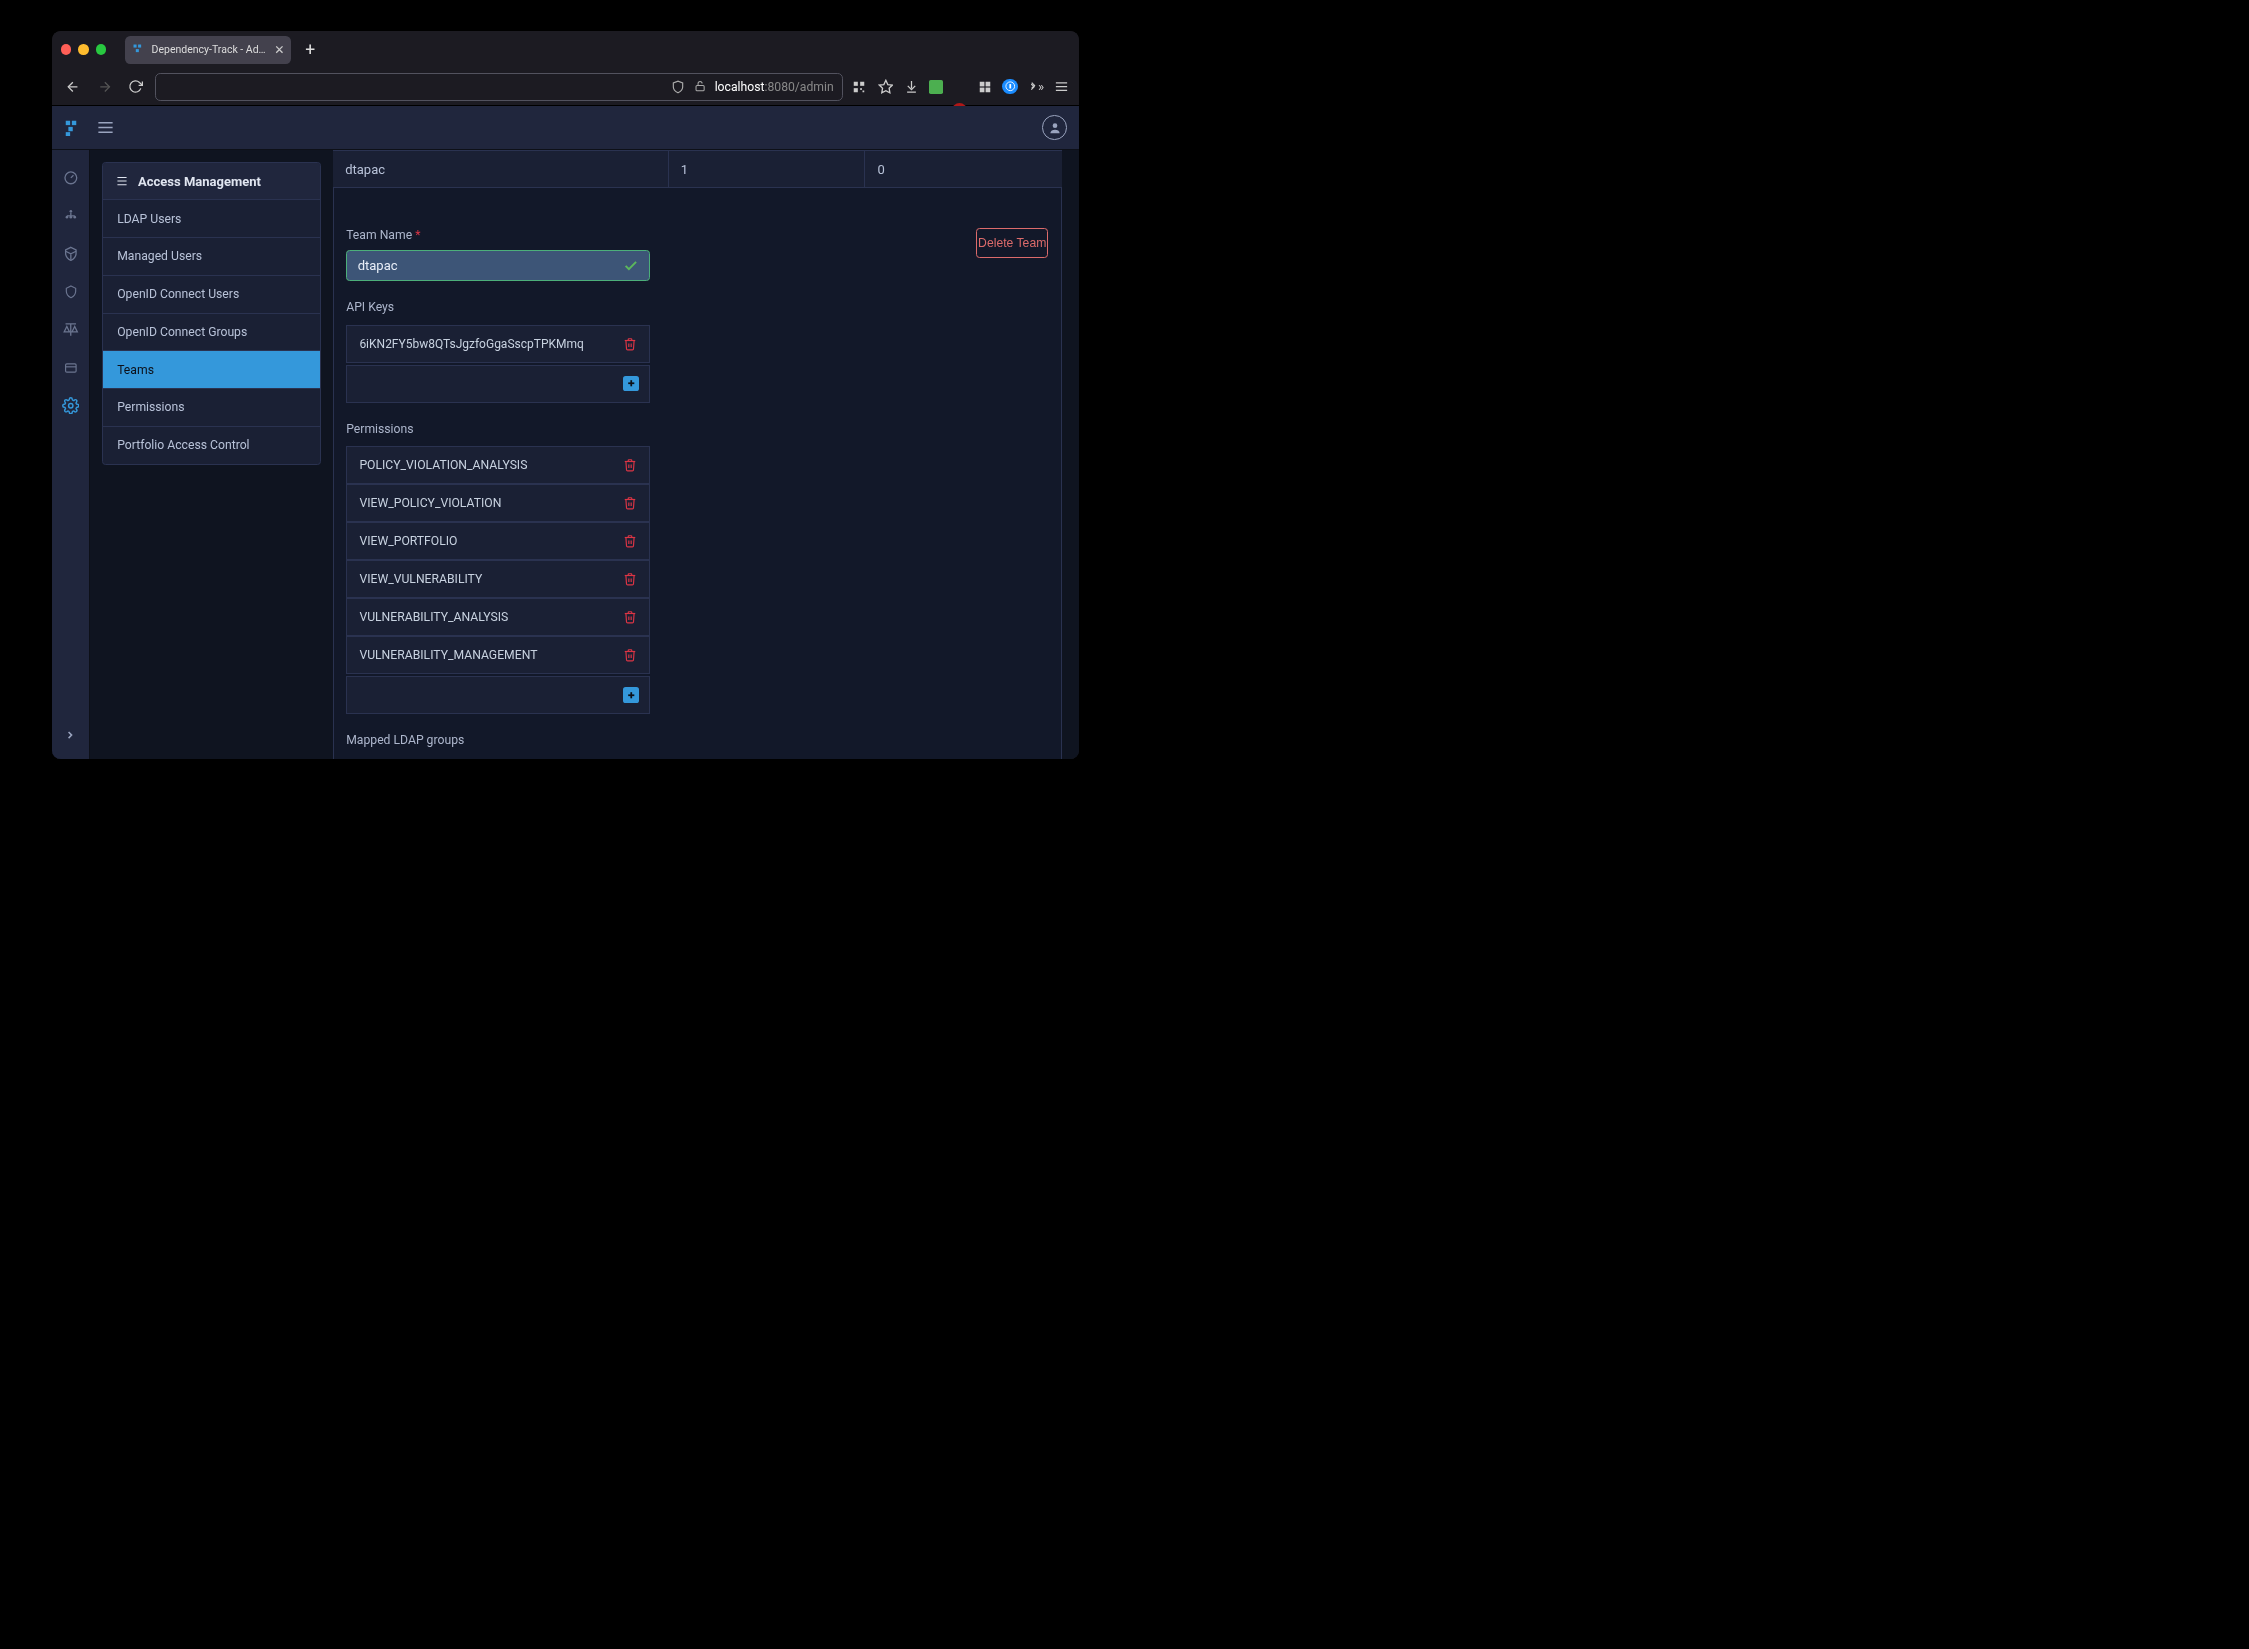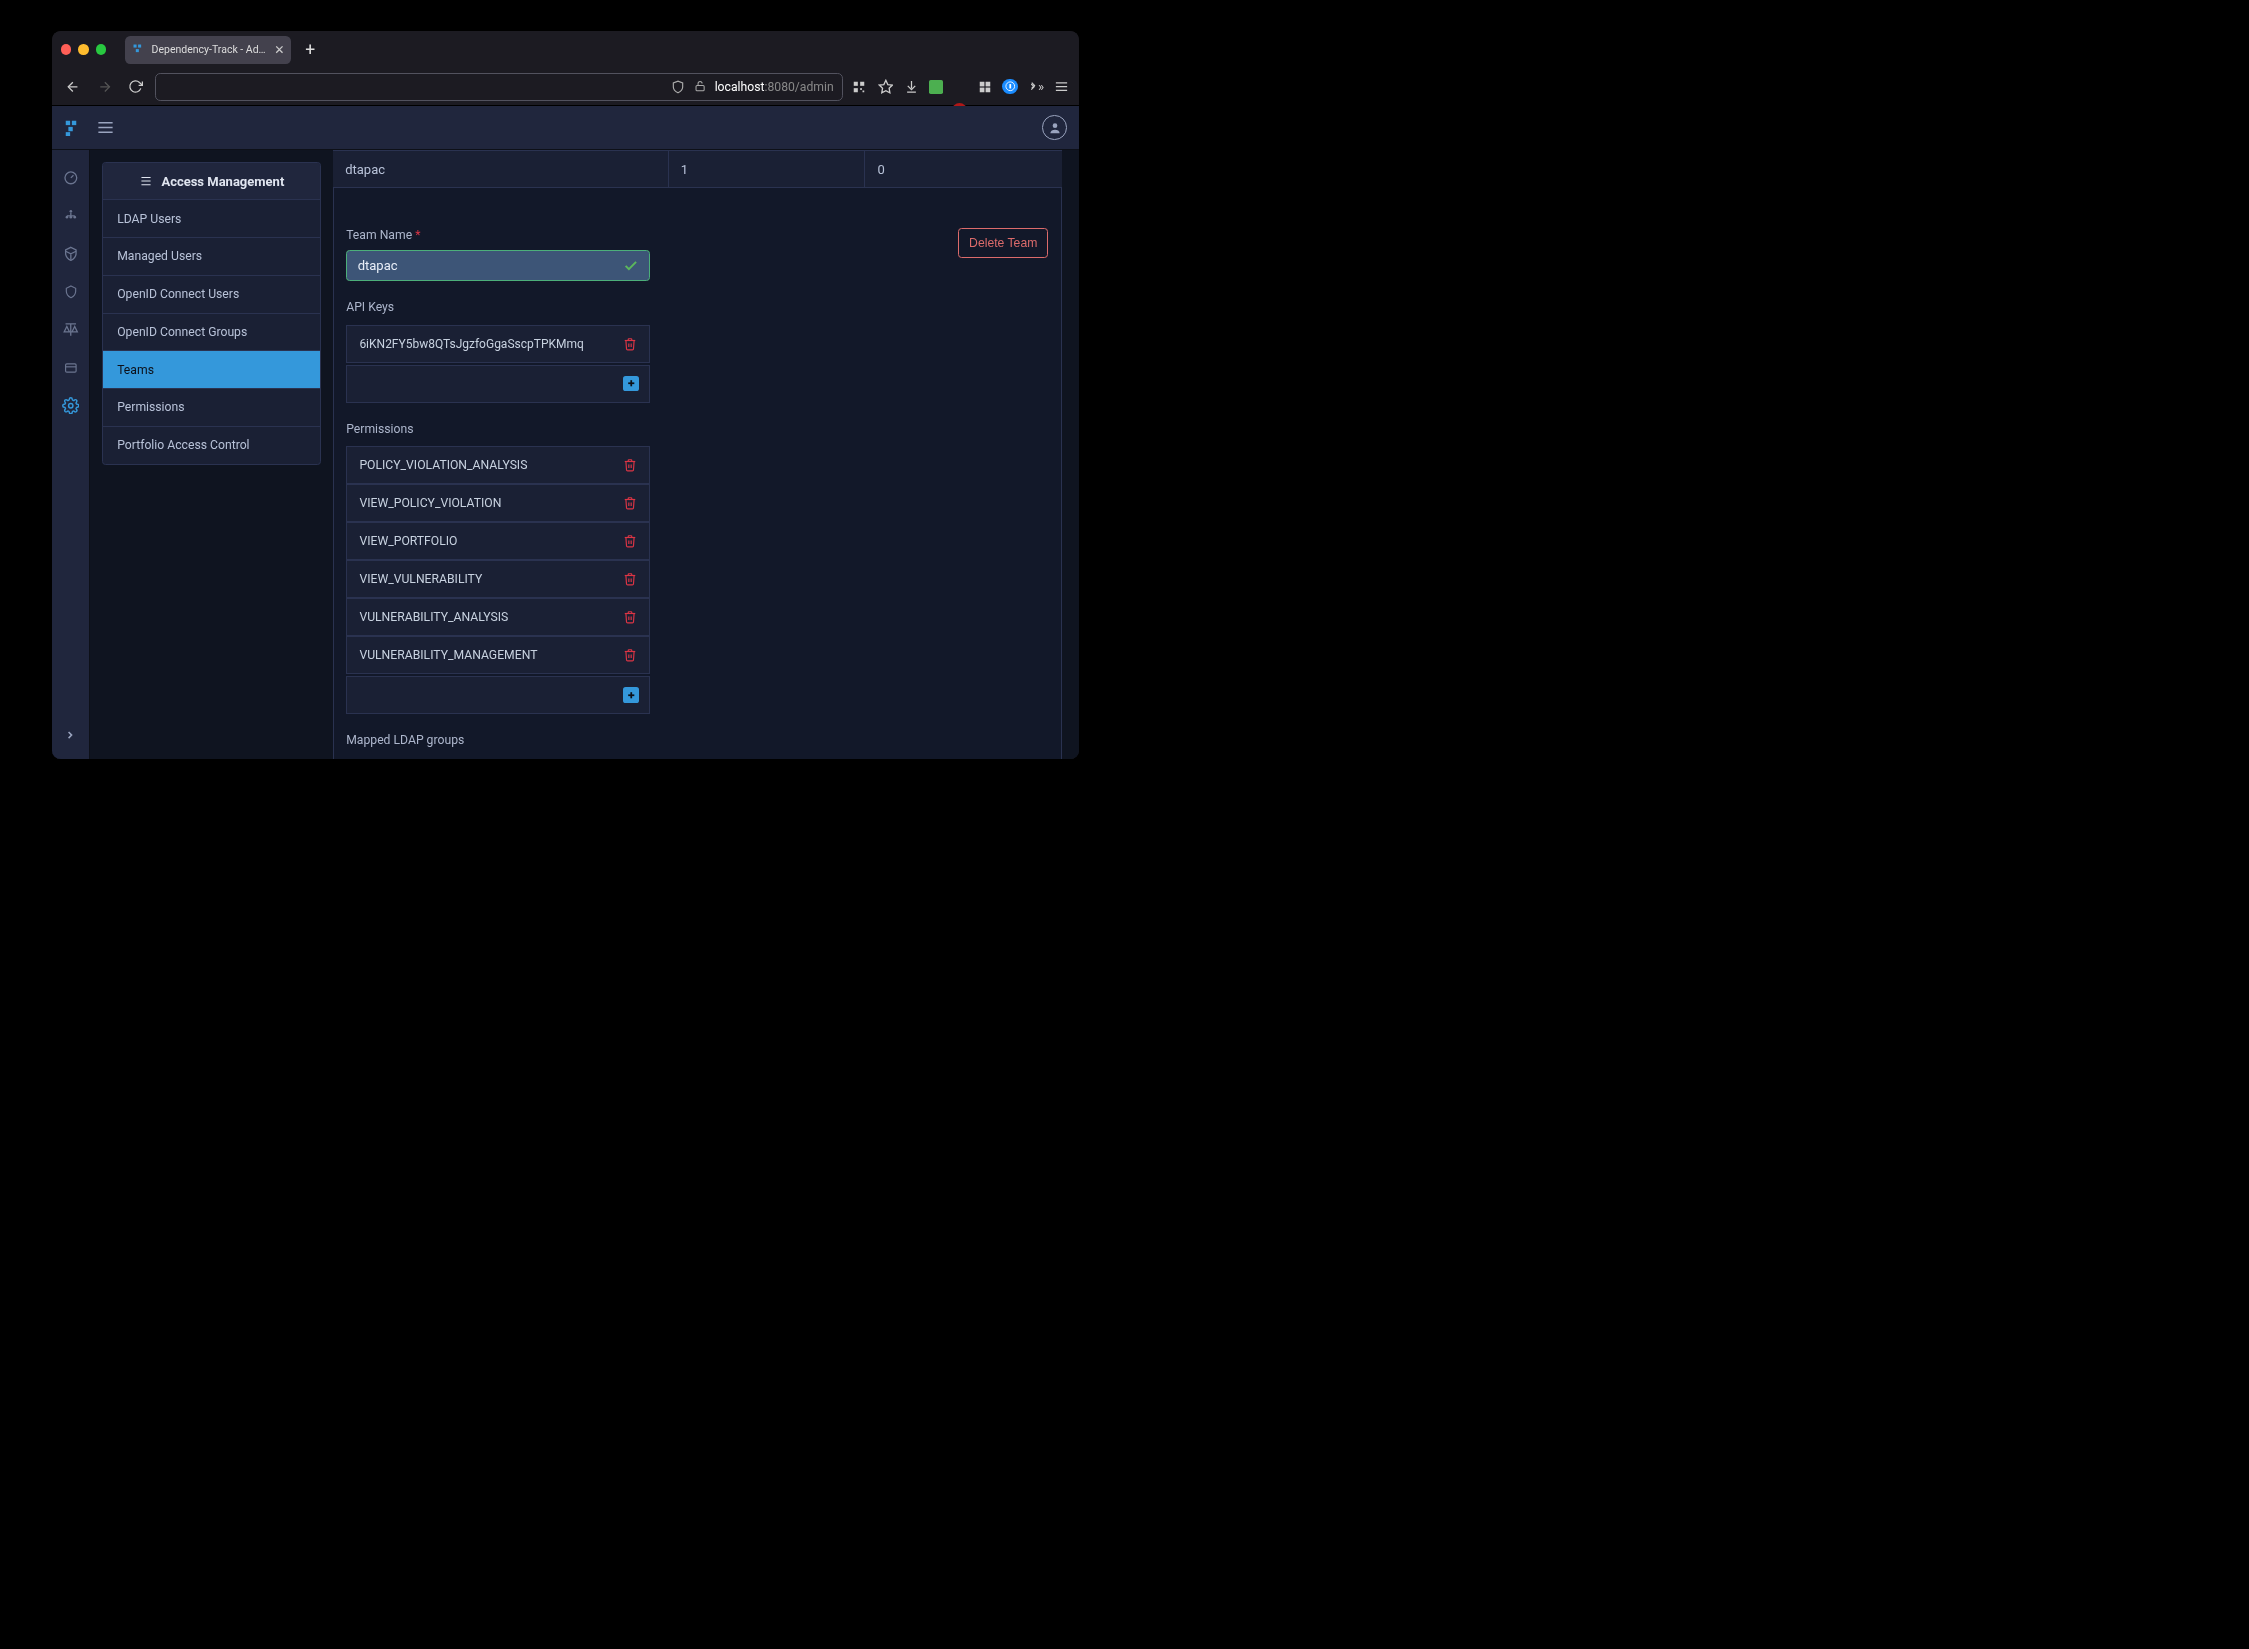--- a/index.html
+++ b/index.html
@@ -114,21 +114,20 @@
     border:0.9px solid #2a3250;
     border-radius:3.5px;
     overflow:hidden;
   }
   .panel-header{
     background:#20263d;
     padding:10.5px 12.2px;
     font-weight:bold; color:#e0e5f0;
     display:flex; align-items:center; gap:8.7px;
     font-size:13px;
-    justify-content:center;
   }
   .menu-icon{width:14px;height:12.2px;}
   .panel-item{
     padding:11.4px 14px;
     color:#b8c2d8;
     border-top:0.9px solid #2a3250;
     cursor:pointer;
     font-size:12.2px;
   }
   .panel-item.active{
@@ -164,21 +163,21 @@
     width:304px; height:31px;
     background:#3d5577;
     border:0.9px solid #4caf7a;
     border-radius:3.5px;
     display:flex; align-items:center; padding:0 10.5px;
     color:#e8eef8; justify-content:space-between;
   }
   .check{ color:#5cb85c;}
   .btn-danger-outline{
     border:0.9px solid #dc6b6b; color:#dc6b6b;
-    background:transparent; padding:7px 10px;
+    background:transparent; padding:7px 1px;
     border-radius:3.5px; font-size:12.2px; cursor:pointer;
   }
   .section-label{ color:#adb6cc; font-size:12.2px; margin-top:19px; margin-bottom:10.5px;}
   .list-box{ width:304px;}
   .list-row{
     background:#1a2034;
     border:0.9px solid #2a3250;
     height:38px;
     display:flex; align-items:center; justify-content:space-between;
     padding:0 12.2px;

